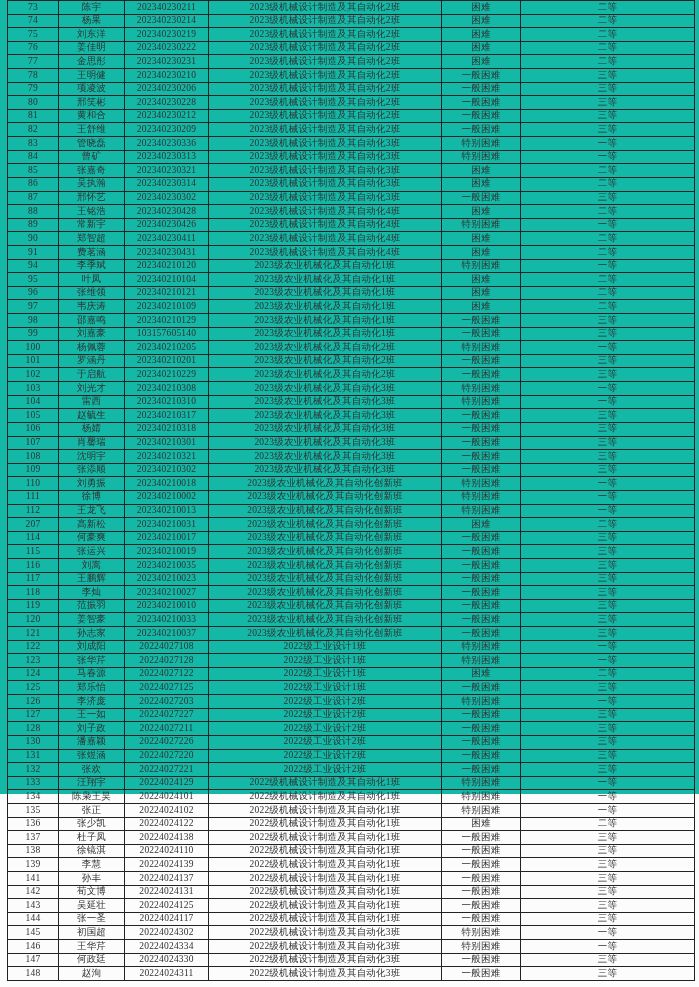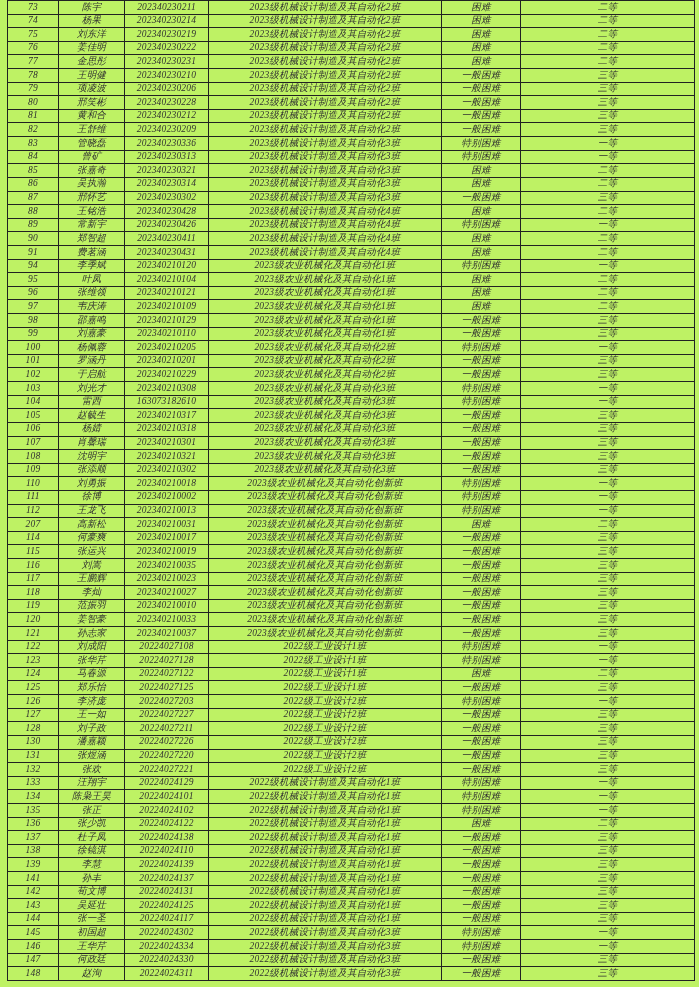--- a/index.html
+++ b/index.html
@@ -4,23 +4,22 @@
 <style>
   html,body{margin:0;padding:0;}
   body{
     width:699px;height:987px;
     background:#fcfcfc;
     font-family:"Liberation Serif","DejaVu Serif",serif;
     overflow:hidden;
     position:relative;
   }
   .page{
-    position:absolute;left:0;top:0;width:699px;height:987px;
-    background:#bef264;
-    font-style:italic;
+    position:absolute;left:0;top:0;width:699px;height:794px;
+    background:#14b8a6;
   }
   .scan-wrap{
     position:absolute;left:7px;top:0;
     filter:blur(0.25px) contrast(0.96);
   }
   table.aid{
     border-collapse:collapse;
     table-layout:fixed;
     width:681px;
     height:981px;
@@ -240,21 +239,21 @@
             <td class="c-no">98</td>
             <td class="c-name">邵嘉鸣</td>
             <td class="c-id">202340210129</td>
             <td class="c-class">2023级农业机械化及其自动化1班</td>
             <td class="c-diff">一般困难</td>
             <td class="c-grade">三等</td>
           </tr>
           <tr>
             <td class="c-no">99</td>
             <td class="c-name">刘嘉豪</td>
-            <td class="c-id">202340210110</td>
+            <td class="c-id">103157605140</td>
             <td class="c-class">2023级农业机械化及其自动化1班</td>
             <td class="c-diff">一般困难</td>
             <td class="c-grade">三等</td>
           </tr>
           <tr>
             <td class="c-no">100</td>
             <td class="c-name">杨佩蓉</td>
             <td class="c-id">202340210205</td>
             <td class="c-class">2023级农业机械化及其自动化2班</td>
             <td class="c-diff">特别困难</td>
@@ -280,21 +279,21 @@
             <td class="c-no">103</td>
             <td class="c-name">刘光才</td>
             <td class="c-id">202340210308</td>
             <td class="c-class">2023级农业机械化及其自动化3班</td>
             <td class="c-diff">特别困难</td>
             <td class="c-grade">一等</td>
           </tr>
           <tr>
             <td class="c-no">104</td>
             <td class="c-name">雷西</td>
-            <td class="c-id">163073182610</td>
+            <td class="c-id">202340210310</td>
             <td class="c-class">2023级农业机械化及其自动化3班</td>
             <td class="c-diff">特别困难</td>
             <td class="c-grade">一等</td>
           </tr>
           <tr>
             <td class="c-no">105</td>
             <td class="c-name">赵毓生</td>
             <td class="c-id">202340210317</td>
             <td class="c-class">2023级农业机械化及其自动化3班</td>
             <td class="c-diff">一般困难</td>

